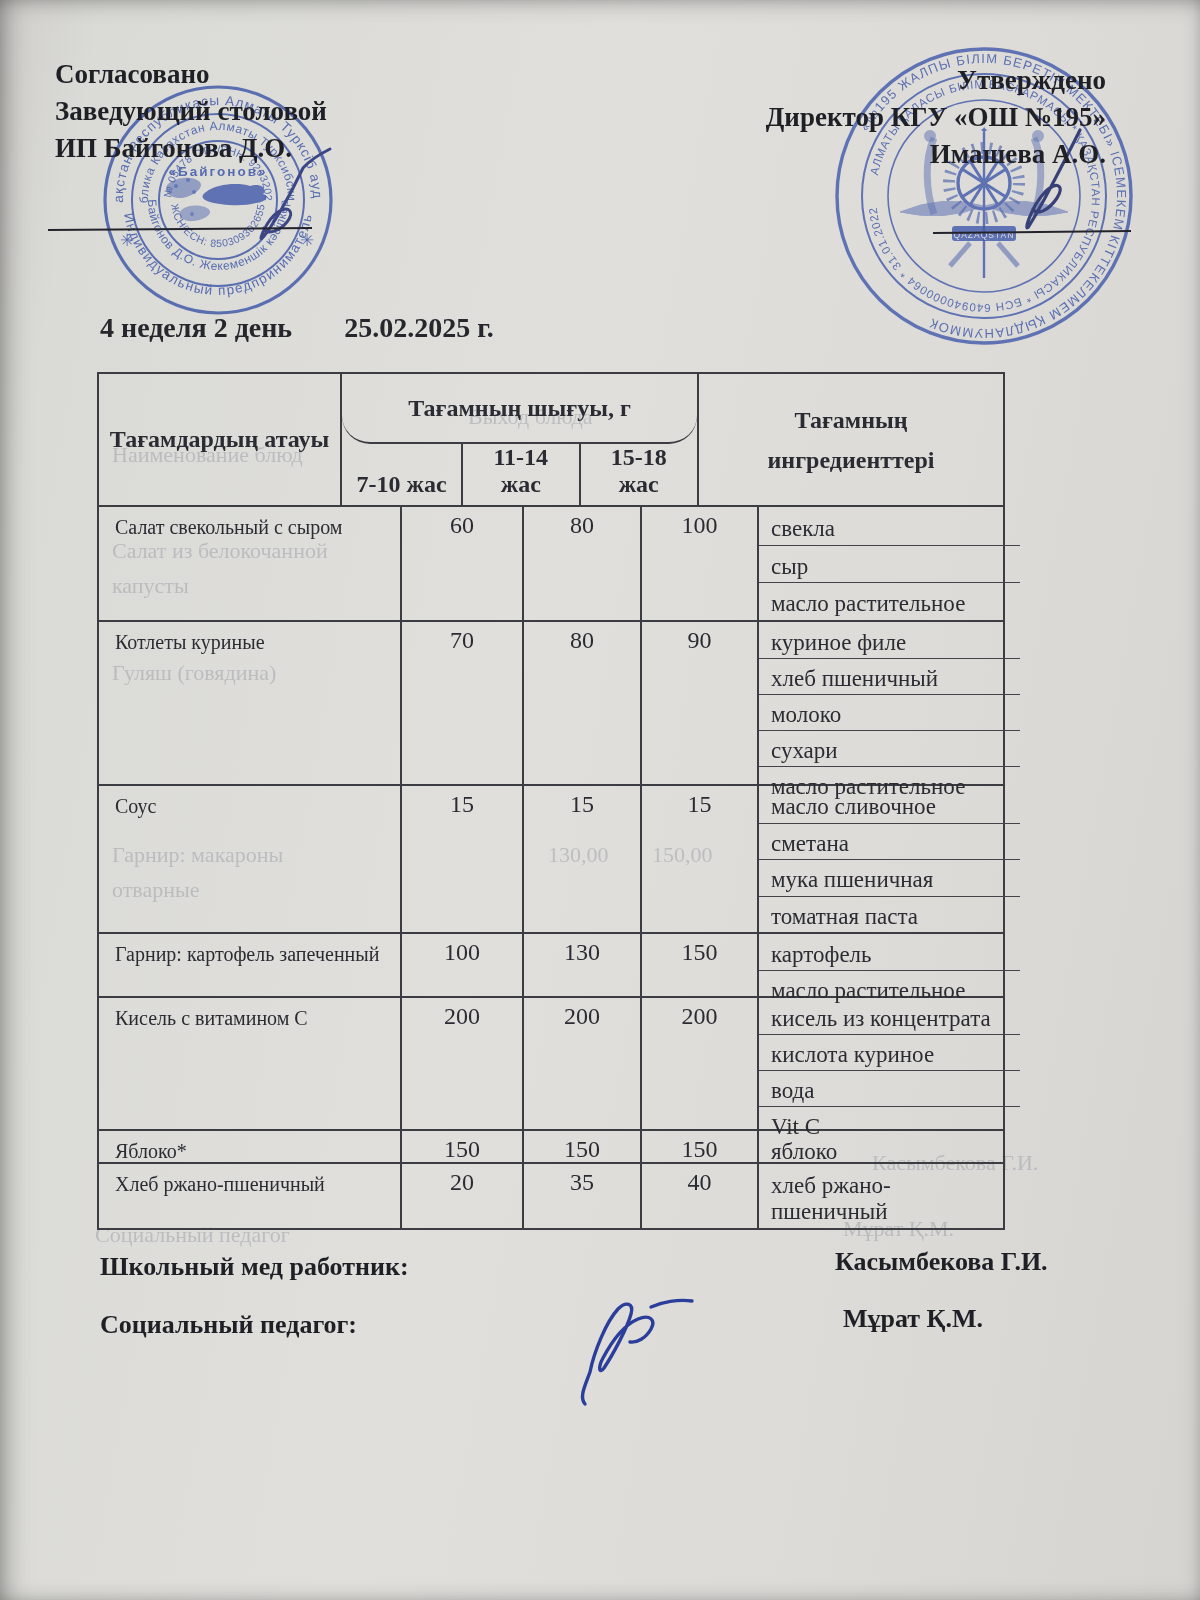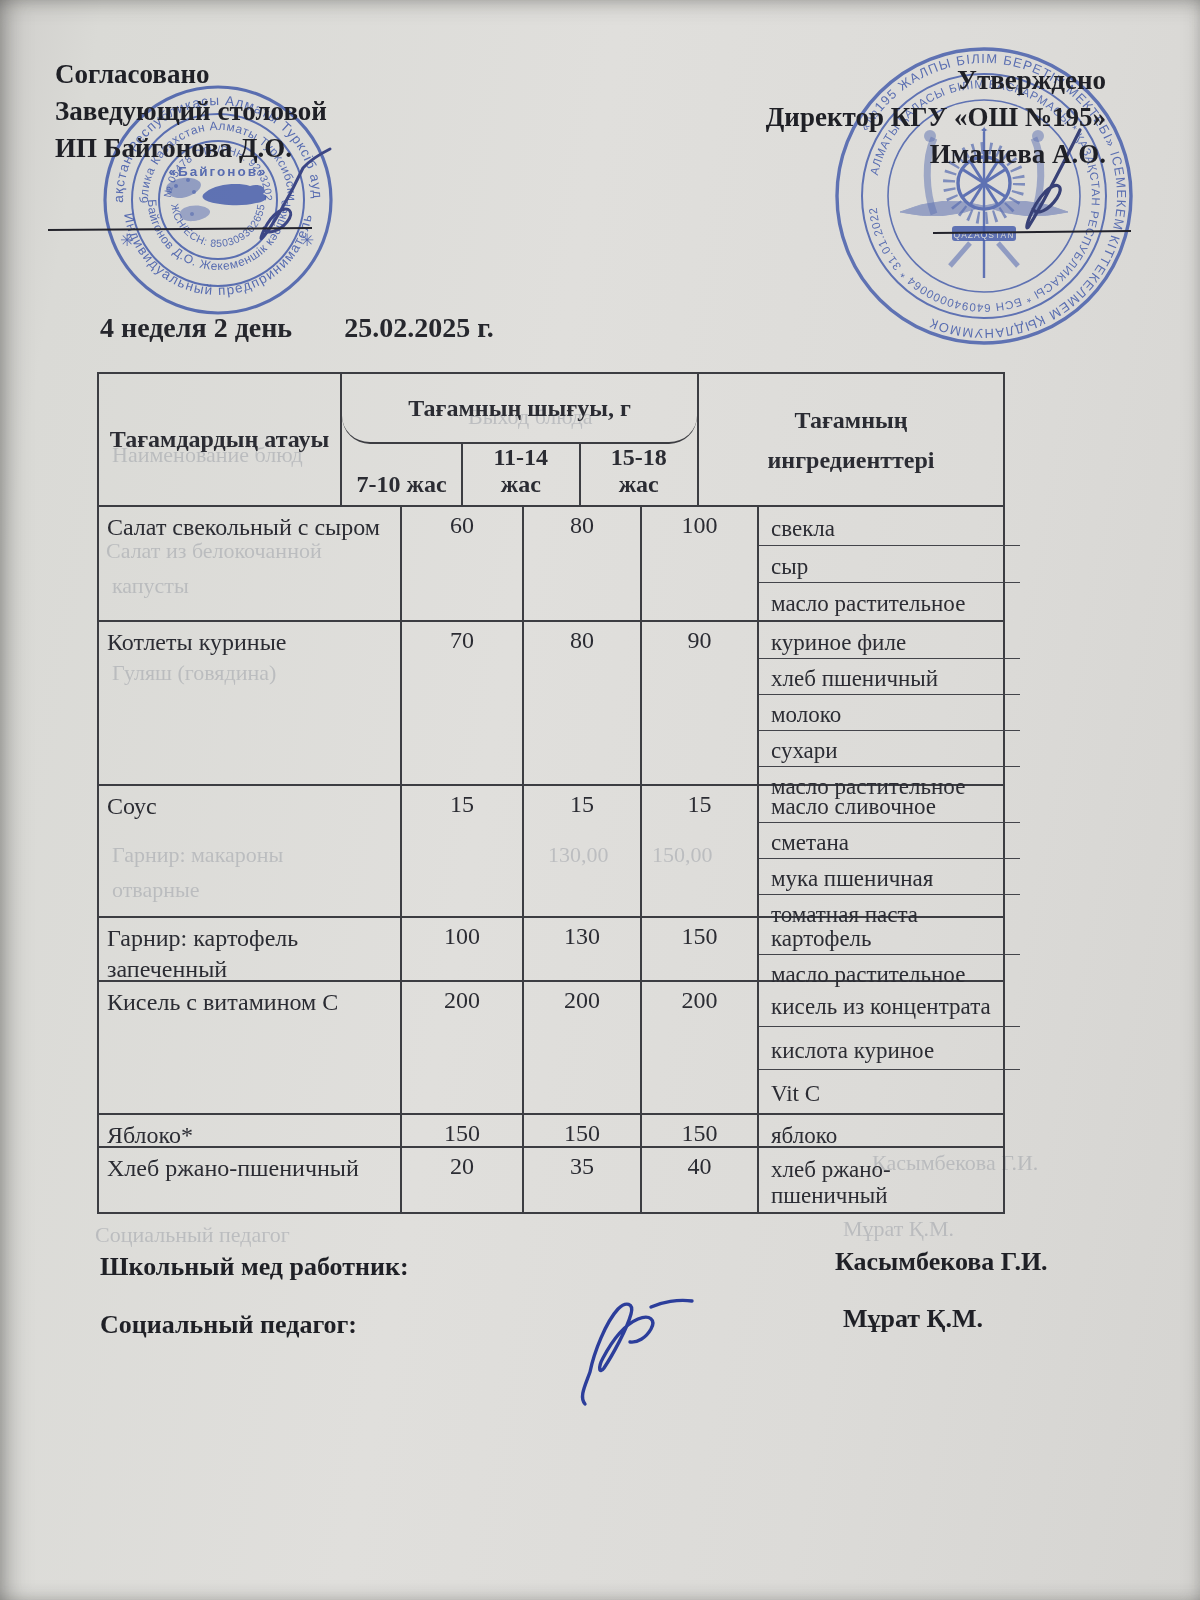--- a/index.html
+++ b/index.html
@@ -41,21 +41,21 @@
   .h-mid{width:357px;border-right:2px solid #3c3d42;display:flex;flex-direction:column;}
   .h-group{height:70px;border-bottom:2px solid #3c3d42;display:flex;align-items:center;justify-content:center;font-size:24px;border-radius:28px;}
   .h-ages{flex:1;display:flex;}
   .h-age{display:flex;align-items:flex-end;justify-content:center;text-align:center;font-size:24px;line-height:27px;padding-bottom:7px;}
   .h-age.a0{width:122px;border-right:2px solid #3c3d42;}
   .h-age.a1{width:118px;border-right:2px solid #3c3d42;padding-left:26px;padding-right:26px;}
   .h-age.a2{width:117px;padding-left:26px;padding-right:26px;}
   .h-ing{flex:1;display:flex;align-items:center;justify-content:center;text-align:center;font-size:24px;line-height:40px;padding:0 34px;}
   .t-row{display:flex;border-bottom:2px solid #3c3d42;}
   .t-row.lastrow{border-bottom:none;}
-  .c-name{width:303px;border-right:2px solid #3c3d42;font-size:24px;line-height:31px;padding:5px 8px 0 8px;}
+  .c-name{width:303px;border-right:2px solid #3c3d42;font-size:20px;line-height:31px;padding:5px 8px 0 16px;}
   .c-v{font-size:24px;text-align:center;padding-top:5px;}
   .c-v.w0{width:122px;border-right:2px solid #3c3d42;}
   .c-v.w1{width:118px;border-right:2px solid #3c3d42;}
   .c-v.w2{width:117px;border-right:2px solid #3c3d42;}
   .c-ing{flex:1;display:flex;flex-direction:column;}
   .ing-item{flex:1;display:flex;align-items:center;font-size:23px;line-height:26px;padding:8px 4px 2px 12px;position:relative;}
   .ing-item::after{content:"";position:absolute;left:0;right:-17px;bottom:-1px;border-bottom:1.7px solid #43444a;}
   .ing-item.last::after{display:none;}
   
   .foot{position:absolute;font-size:26px;font-weight:bold;color:#1f2026;}
@@ -64,21 +64,21 @@
   .pen{position:absolute;}
 </style>
 </head>
 <body>
 
 <div class="paper">
 
   <div id="ghosts">
       <div class="ghost" style="left: 468px; top: 404px;">Выход блюда</div>
       <div class="ghost" style="left: 112px; top: 442px;">Наименование блюд</div>
-      <div class="ghost" style="left: 106px; top: 538px;">Салат из белокочанной</div>
+      <div class="ghost" style="left: 112px; top: 538px;">Салат из белокочанной</div>
       <div class="ghost" style="left: 112px; top: 573px;">капусты</div>
       <div class="ghost" style="left: 112px; top: 660px;">Гуляш (говядина)</div>
       <div class="ghost" style="left: 112px; top: 842px;">Гарнир: макароны</div>
       <div class="ghost" style="left: 112px; top: 877px;">отварные</div>
       <div class="ghost" style="left: 548px; top: 842px;">130,00</div>
       <div class="ghost" style="left: 652px; top: 842px;">150,00</div>
       <div class="ghost" style="left: 872px; top: 1150px;">Касымбекова Г.И.</div>
       <div class="ghost" style="left: 95px; top: 1222px;">Социальный педагог</div>
       <div class="ghost" style="left: 843px; top: 1216px;">Мұрат Қ.М.</div>
     </div>
@@ -208,21 +208,21 @@
           <div class="c-v w1">80</div>
           <div class="c-v w2">90</div>
           <div class="c-ing">
             <div class="ing-item">куриное филе</div>
             <div class="ing-item">хлеб пшеничный</div>
             <div class="ing-item">молоко</div>
             <div class="ing-item">сухари</div>
             <div class="ing-item last">масло растительное</div>
           </div>
         </div>
-        <div class="t-row" style="height: 132px;">
+        <div class="t-row" style="height: 148px;">
           <div class="c-name">Соус</div>
           <div class="c-v w0">15</div>
           <div class="c-v w1">15</div>
           <div class="c-v w2">15</div>
           <div class="c-ing">
             <div class="ing-item">масло сливочное</div>
             <div class="ing-item">сметана</div>
             <div class="ing-item">мука пшеничная</div>
             <div class="ing-item last">томатная паста</div>
           </div>
@@ -238,20 +238,21 @@
           </div>
         </div>
         <div class="t-row" style="height: 133px;">
           <div class="c-name">Кисель с витамином С</div>
           <div class="c-v w0">200</div>
           <div class="c-v w1">200</div>
           <div class="c-v w2">200</div>
           <div class="c-ing">
             <div class="ing-item">кисель из концентрата</div>
             <div class="ing-item">кислота куриное</div>
+            <div class="ing-item">вода</div>
             <div class="ing-item last">Vit C</div>
           </div>
         </div>
         <div class="t-row" style="height: 33px;">
           <div class="c-name">Яблоко*</div>
           <div class="c-v w0">150</div>
           <div class="c-v w1">150</div>
           <div class="c-v w2">150</div>
           <div class="c-ing">
             <div class="ing-item last">яблоко</div>

